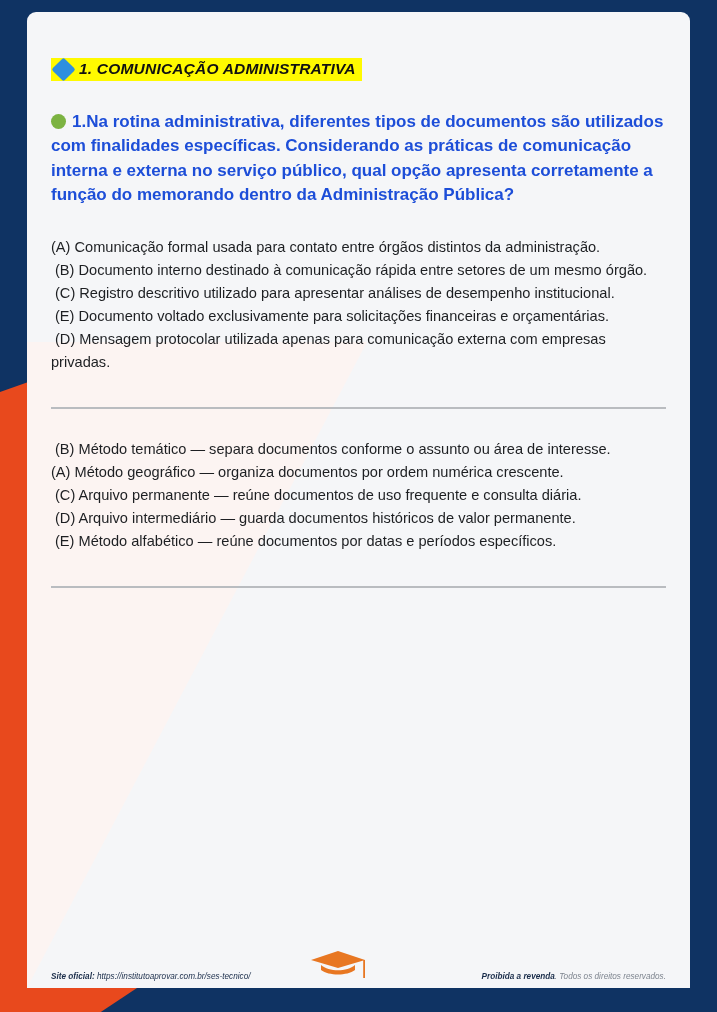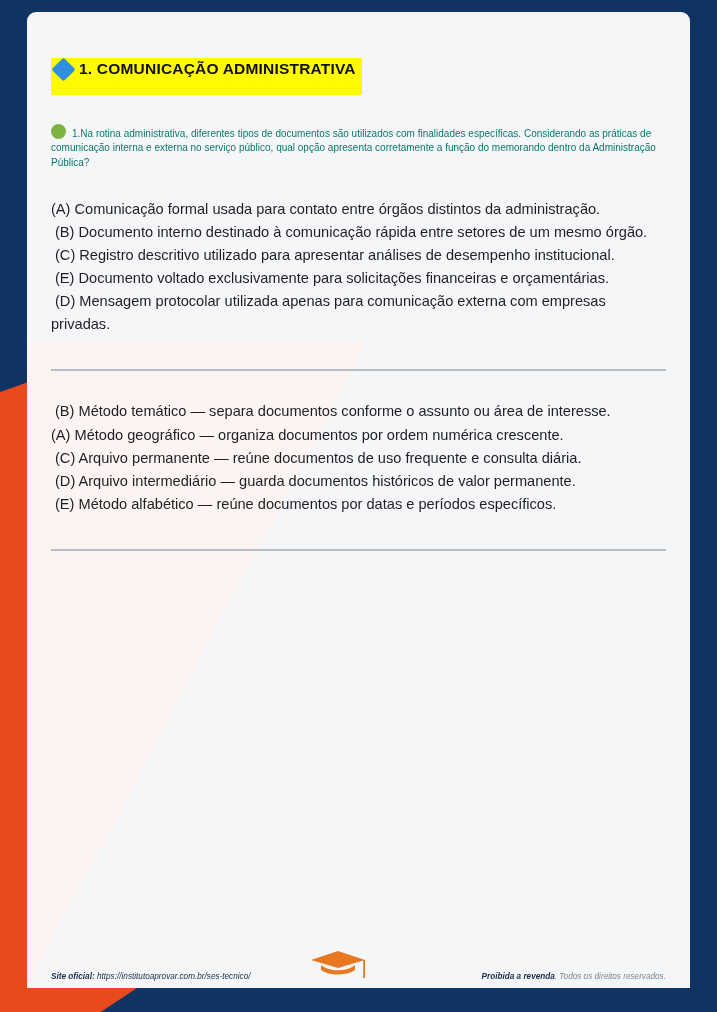--- a/index.html
+++ b/index.html
@@ -76,45 +76,46 @@
   }
 
   
   .section-head {
     display: flex;
     align-items: center;
     gap: 7px;
     margin: 46px 0 0 0;
     width: fit-content;
     background: #fffa00;
-    padding: 2px 6px 17px 4px;
+    padding: 2px 6px 3px 4px;
+    font-style: italic;
   }
   .diamond-icon {
     width: 17px;
     height: 17px;
     background: #2e8fe0;
     transform: rotate(45deg);
     flex: 0 0 auto;
     border-radius: 2px;
   }
   .section-title {
     font-size: 15.5px;
     font-weight: bold;
     letter-spacing: 0.2px;
     color: #111;
     white-space: nowrap;
   }
 
   
   .question-block { margin-top: 29px; }
   .question-stem {
-    font-size: 10px;
-    font-weight: normal;
+    font-size: 17px;
+    font-weight: bold;
     line-height: 1.44;
-    color: #0f766e;
+    color: #1d4ed8;
   }
   .green-dot {
     display: inline-block;
     width: 15px;
     height: 15px;
     border-radius: 50%;
     background: #7cb342;
     vertical-align: -2px;
     margin-right: 6px;
   }

